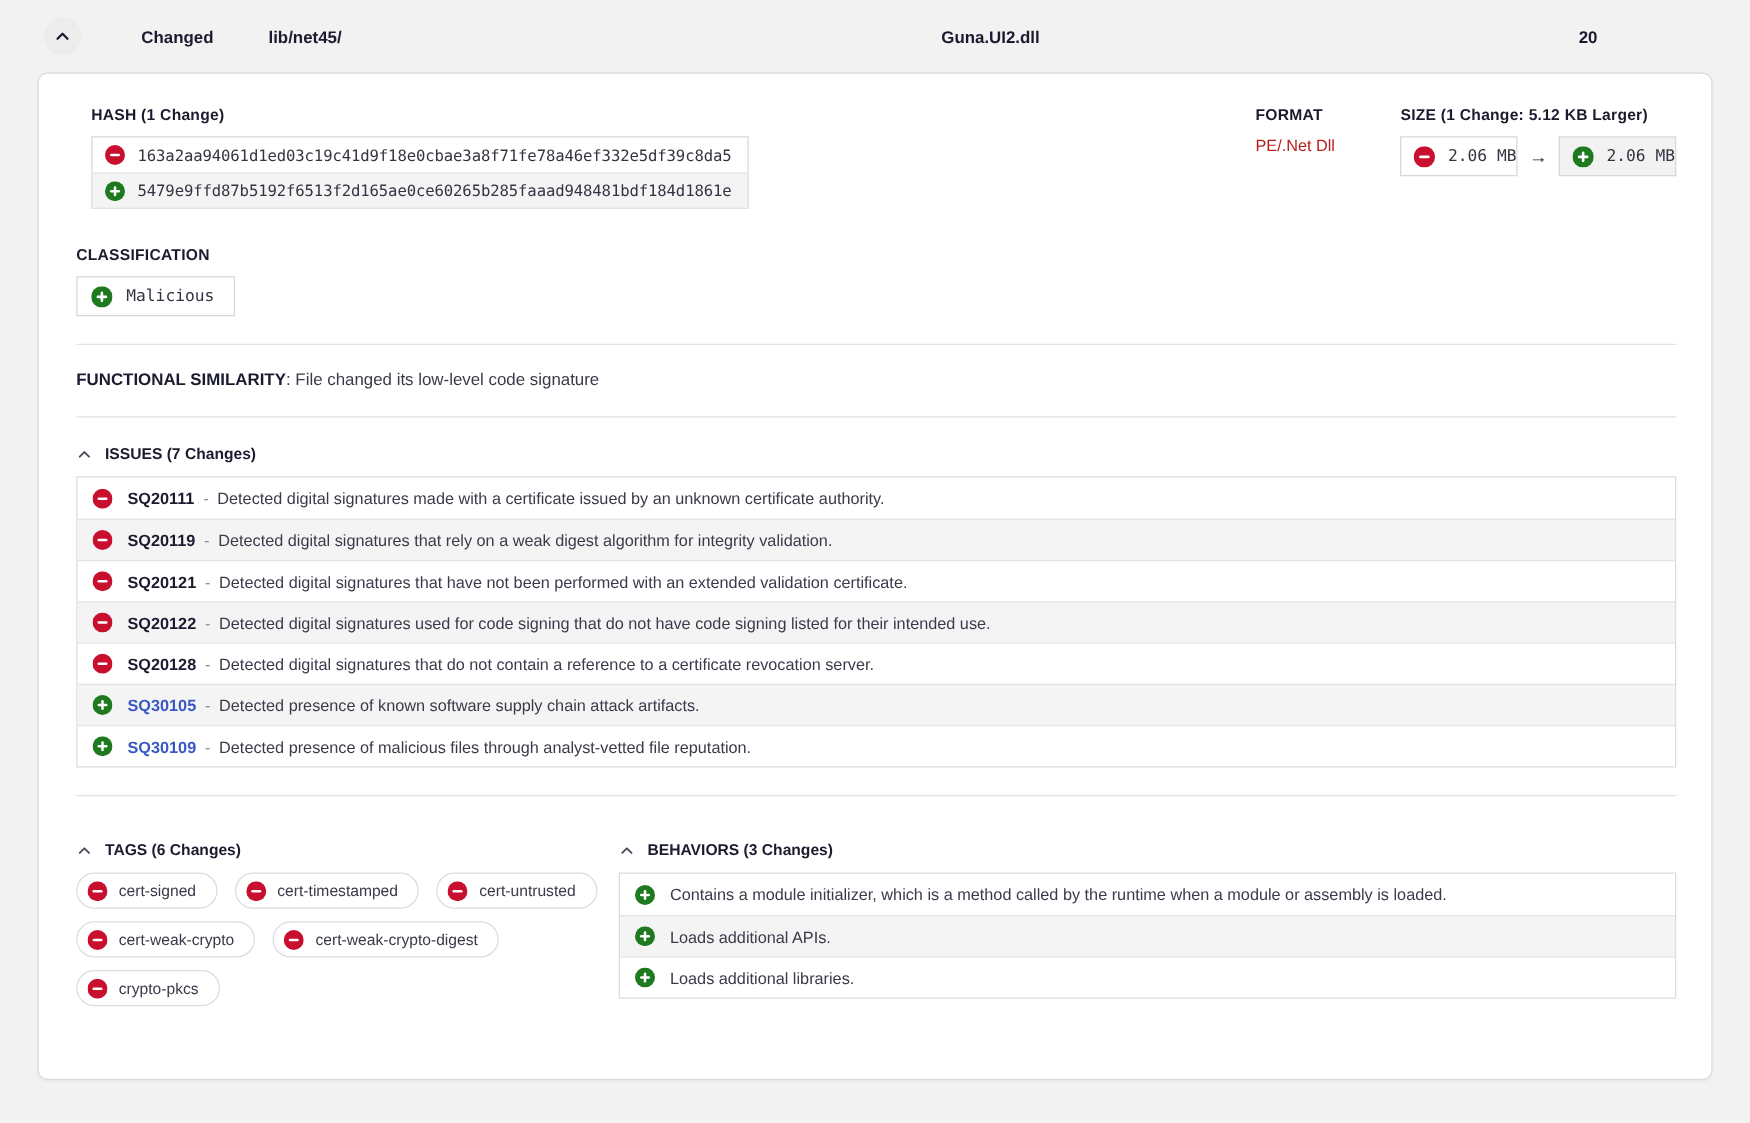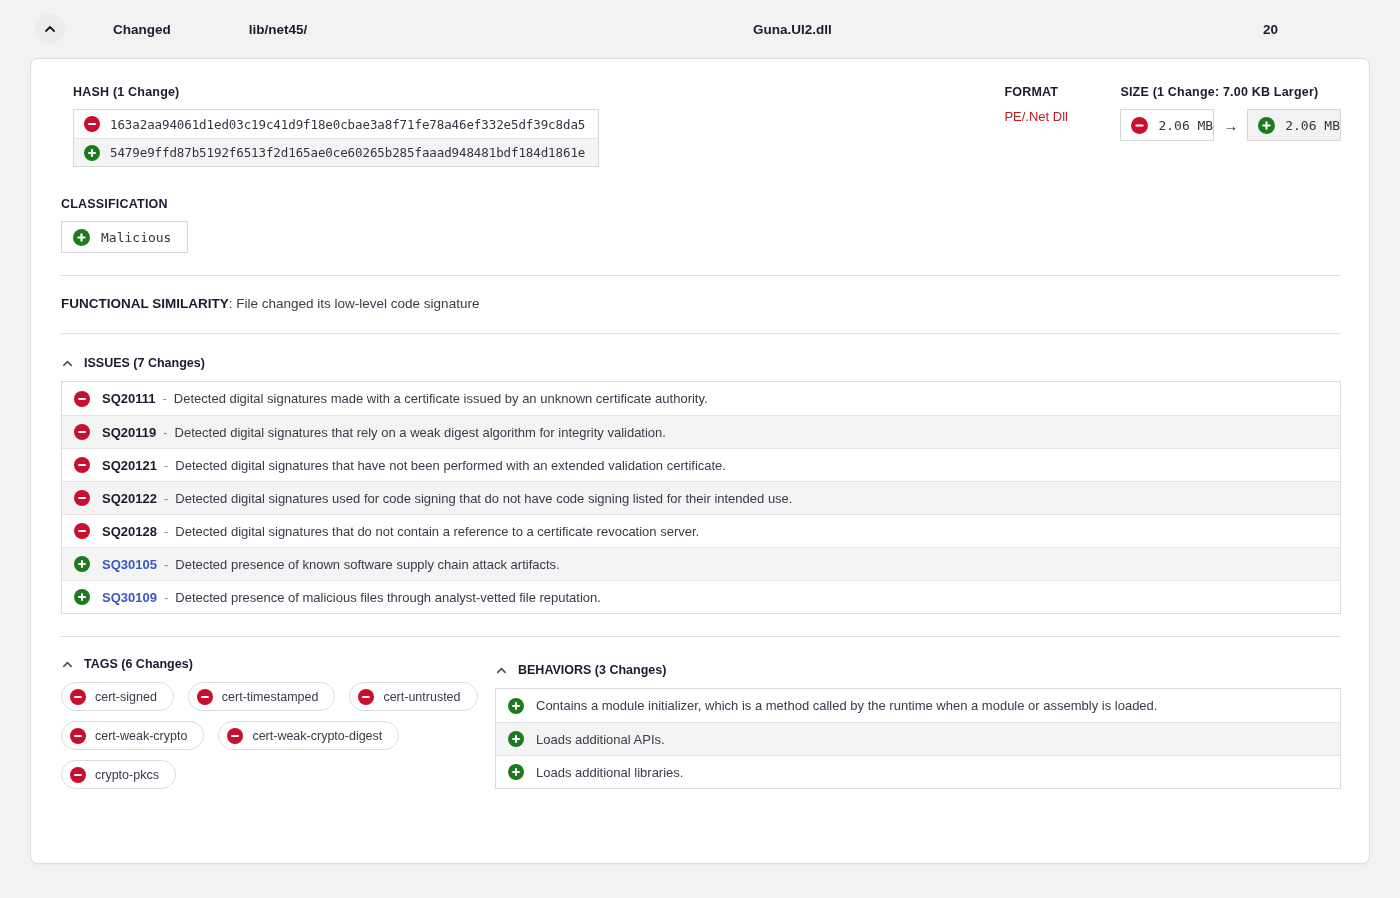--- a/index.html
+++ b/index.html
@@ -29,21 +29,21 @@
     flex: 0 0 auto;
   }
   .collapse-btn svg { display: block; }
   .tb-status {
     font-size: 13.5px; font-weight: bold;
     margin-left: 48px;
     white-space: nowrap;
   }
   .tb-path {
     font-size: 13.5px; font-weight: bold;
-    margin-left: 78px;
+    margin-left: 44px;
     white-space: nowrap;
   }
   .tb-file {
     font-size: 13.5px; font-weight: bold;
     position: absolute;
     left: 753px;
     white-space: nowrap;
   }
   .tb-count {
     font-size: 13.5px; font-weight: bold;
@@ -167,21 +167,21 @@
   .list-row .code {
     font-weight: bold; color: #1b1b2f;
     margin-left: 12px;
   }
   .list-row .code.link { color: #3858c4; font-weight: bold; }
   .list-row .dash { margin: 0 7px; color: #8a8a95; }
   .list-row .desc { color: #3a3a4a; }
   .list-row .plain { margin-left: 12px; color: #3a3a4a; }
 
   
-  .bottom { display: flex; margin-top: 20px; align-items: flex-end; }
+  .bottom { display: flex; margin-top: 36px; }
   .tags-col { width: 434px; flex: 0 0 auto; }
   .beh-col { flex: 1 1 auto; }
 
   .tag-wrap { display: flex; flex-wrap: wrap; gap: 10px 14px; max-width: 420px; }
   .tag-pill {
     display: inline-flex; align-items: center;
     border: 1px solid #dcdcdc;
     border-radius: 16px;
     background: #fff;
     height: 29px;
@@ -238,21 +238,21 @@
     </div>
 
     <div class="spacer"></div>
 
     <div class="format-col">
       <div class="section-label">FORMAT</div>
       <div class="format-val">PE/.Net Dll</div>
     </div>
 
     <div class="size-col">
-      <div class="section-label">SIZE (1 Change: 7.00 KB Larger)</div>
+      <div class="section-label">SIZE (1 Change: 5.12 KB Larger)</div>
       <div class="size-pills">
         <div class="size-pill">
           <span class="ic">
             <svg width="17" height="17" viewBox="0 0 16 16">
                 <circle cx="8" cy="8" r="8" fill="#c8102e"></circle>
                 <rect x="4" y="7" width="8" height="2" rx="1" fill="#fff"></rect>
               </svg>
           </span>
           <span class="txt">2.06 MB</span>
         </div>

